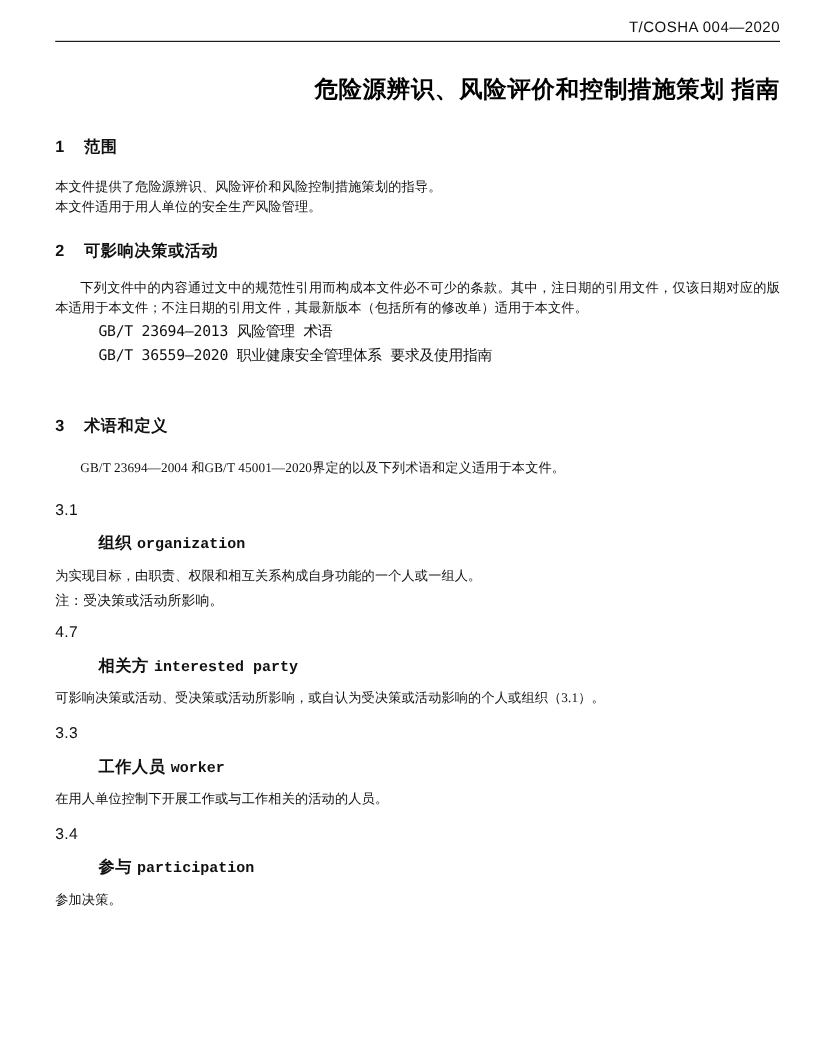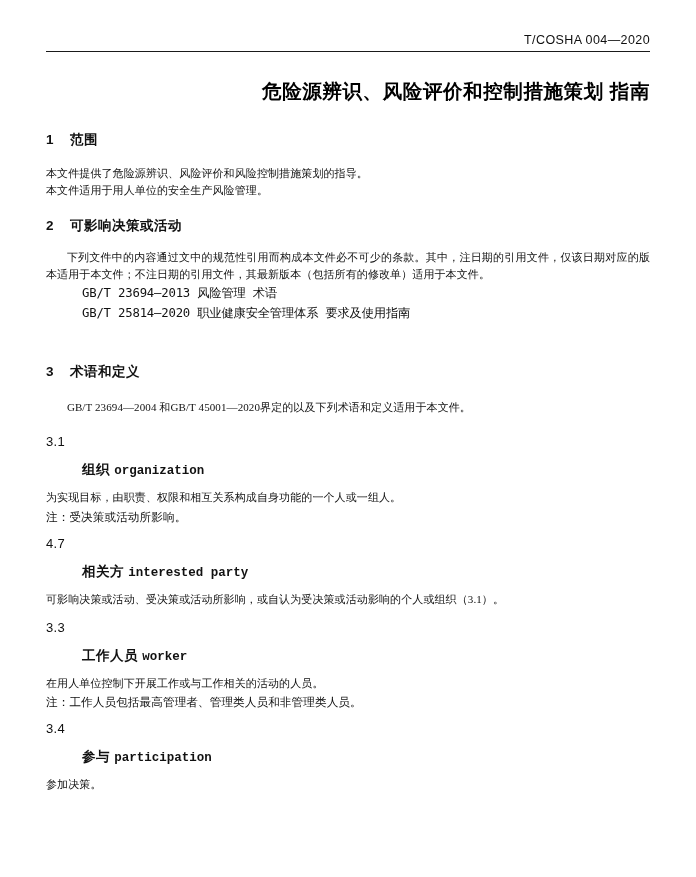--- a/index.html
+++ b/index.html
@@ -13,21 +13,21 @@
     font-family: "Liberation Serif", serif;
     color: #111111;
     position: relative;
     overflow: hidden;
   }
   .page {
     position: relative;
     width: 696px;
     height: 877px;
     box-sizing: border-box;
-    padding: 17px 46px;
+    padding: 0 46px;
   }
   
   .header {
     height: 30px;
     display: flex;
     align-items: flex-end;
     justify-content: flex-end;
     padding-top: 8px;
     box-sizing: border-box;
   }
@@ -143,21 +143,21 @@
 
   <div class="sp-18"></div>
 
   <div>
     <p class="clause-h1">
       <span class="num">2</span><span>可影响决策或活动</span>
     </p>
     <div class="sp-14"></div>
     <p class="body indent-1 indent-text">下列文件中的内容通过文中的规范性引用而构成本文件必不可少的条款。其中，注日期的引用文件，仅该日期对应的版本适用于本文件；不注日期的引用文件，其最新版本（包括所有的修改单）适用于本文件。</p>
     <p class="ref-line"><span class="mono-ref">GB/T 23694—2013 风险管理 术语</span></p>
-    <p class="ref-line"><span class="mono-ref">GB/T 25814—2020 职业健康安全管理体系 要求及使用指南</span></p>
+    <p class="ref-line"><span class="mono-ref">GB/T 36559—2020 职业健康安全管理体系 要求及使用指南</span></p>
   </div>
 
   <div class="sp-26"></div>
   <div class="sp-14"></div>
 
   <div>
     <p class="clause-h1">
       <span class="num">3</span><span>术语和定义</span>
     </p>
     <div class="sp-18"></div>
@@ -188,21 +188,20 @@
 
   <div class="sp-12"></div>
 
   <div>
     <p class="clause-num">3.3</p>
     <div class="sp-12"></div>
     <p class="term-title indent-1"><span>工作人员</span> <span class="en">worker</span></p>
     <div class="sp-10"></div>
     <p class="body indent-1">在用人单位控制下开展工作或与工作相关的活动的人员。</p>
     <div class="sp-2"></div>
-    <p class="note indent-1">注：工作人员包括最高管理者、管理类人员和非管理类人员。</p>
   </div>
 
   <div class="sp-10"></div>
 
   <div>
     <p class="clause-num">3.4</p>
     <div class="sp-12"></div>
     <p class="term-title indent-1"><span>参与</span> <span class="en">participation</span></p>
     <div class="sp-10"></div>
     <p class="body indent-1">参加决策。</p>

